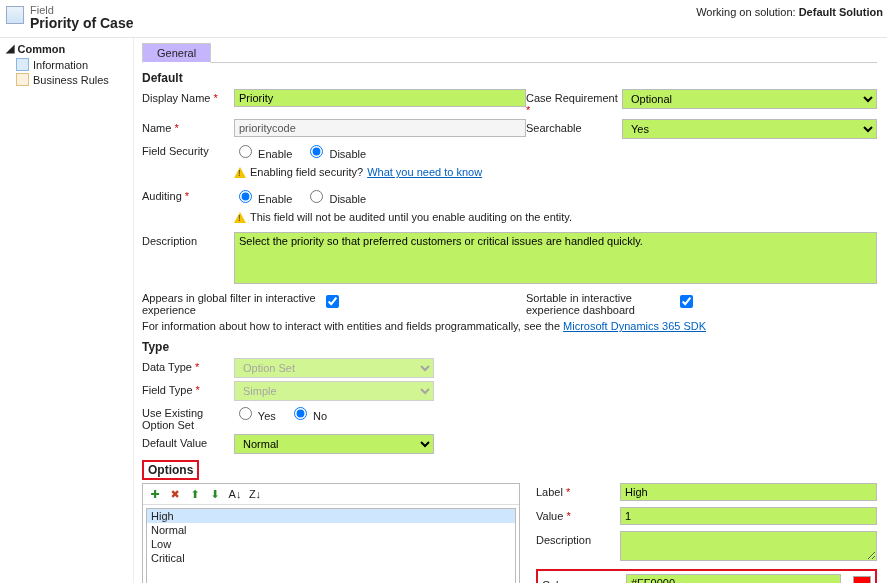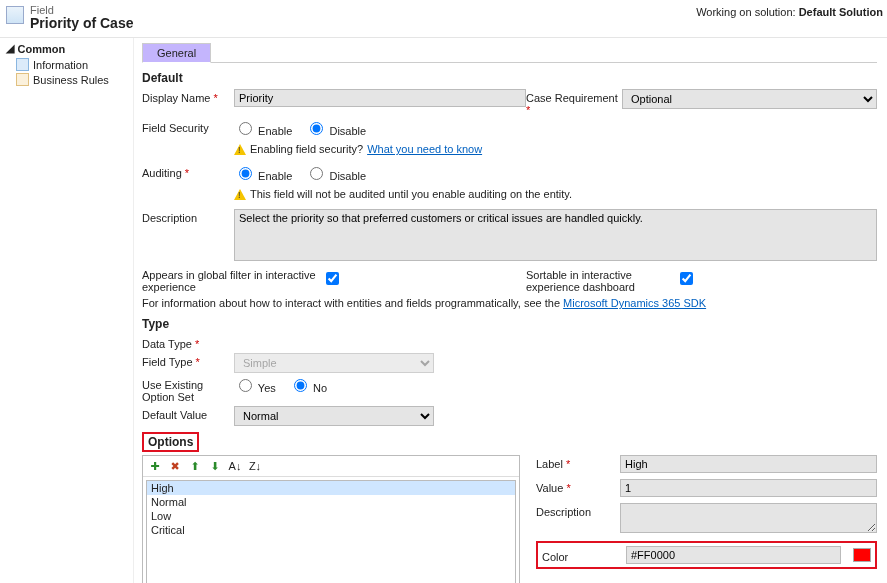--- a/index.html
+++ b/index.html
@@ -111,21 +111,21 @@
     padding-top: 3px;
   }
   .field-col2 {
     flex: 1;
   }
   input[type=text], select, textarea {
     font: inherit;
     border: 1px solid #bbb;
     padding: 2px 4px;
     width: 100%;
-    background: #e5e5e5;
+    background: #bef264;
   }
   select.wide { width: 100%; }
   input[readonly] { background: #f5f5f5; color:#555; }
   .narrow-field { width: 200px !important; }
   .radio-line label { margin-right: 10px; }
 
   .warn {
     display: flex;
     align-items: center;
     gap: 4px;
@@ -253,20 +253,30 @@
       <div class="label-col req">Display Name</div>
       <div class="field-col"><input type="text" value="Priority" style=""></div>
       <div class="label-col2 req">Case Requirement</div>
       <div class="field-col2">
         <select class="wide">
           <option>Optional</option>
         </select>
       </div>
     </div>
 
+    <div class="row">
+      <div class="label-col req">Name</div>
+      <div class="field-col"><input type="text" readonly="" value="prioritycode" style=""></div>
+      <div class="label-col2">Searchable</div>
+      <div class="field-col2">
+        <select class="wide">
+          <option>Yes</option>
+        </select>
+      </div>
+    </div>
 
     <div class="row">
       <div class="label-col">Field Security</div>
       <div class="field-col radio-line">
         <label><input type="radio" name="fs" style=""> <span>Enable</span></label>
         <label><input type="radio" name="fs" checked="" style=""> <span>Disable</span></label>
       </div>
     </div>
     <div class="row">
       <div class="label-col"></div>
@@ -311,20 +321,21 @@
     </div>
 
     <div style="margin:4px 0 8px 0;">
       <span>For information about how to interact with entities and fields programmatically, see the </span><a href="#" class="inline">Microsoft Dynamics 365 SDK</a>
     </div>
 
     <div class="section-heading">Type</div>
 
     <div class="row">
       <div class="label-col req">Data Type</div>
+      <div class="field-col"><select class="narrow-field" disabled=""><option>Option Set</option></select></div>
     </div>
     <div class="row">
       <div class="label-col req">Field Type</div>
       <div class="field-col"><select class="narrow-field" disabled=""><option>Simple</option></select></div>
     </div>
     <div class="row">
       <div class="label-col">Use Existing Option Set</div>
       <div class="field-col radio-line">
         <label><input type="radio" name="ue" style=""> <span>Yes</span></label>
         <label><input type="radio" name="ue" checked="" style=""> <span>No</span></label>

